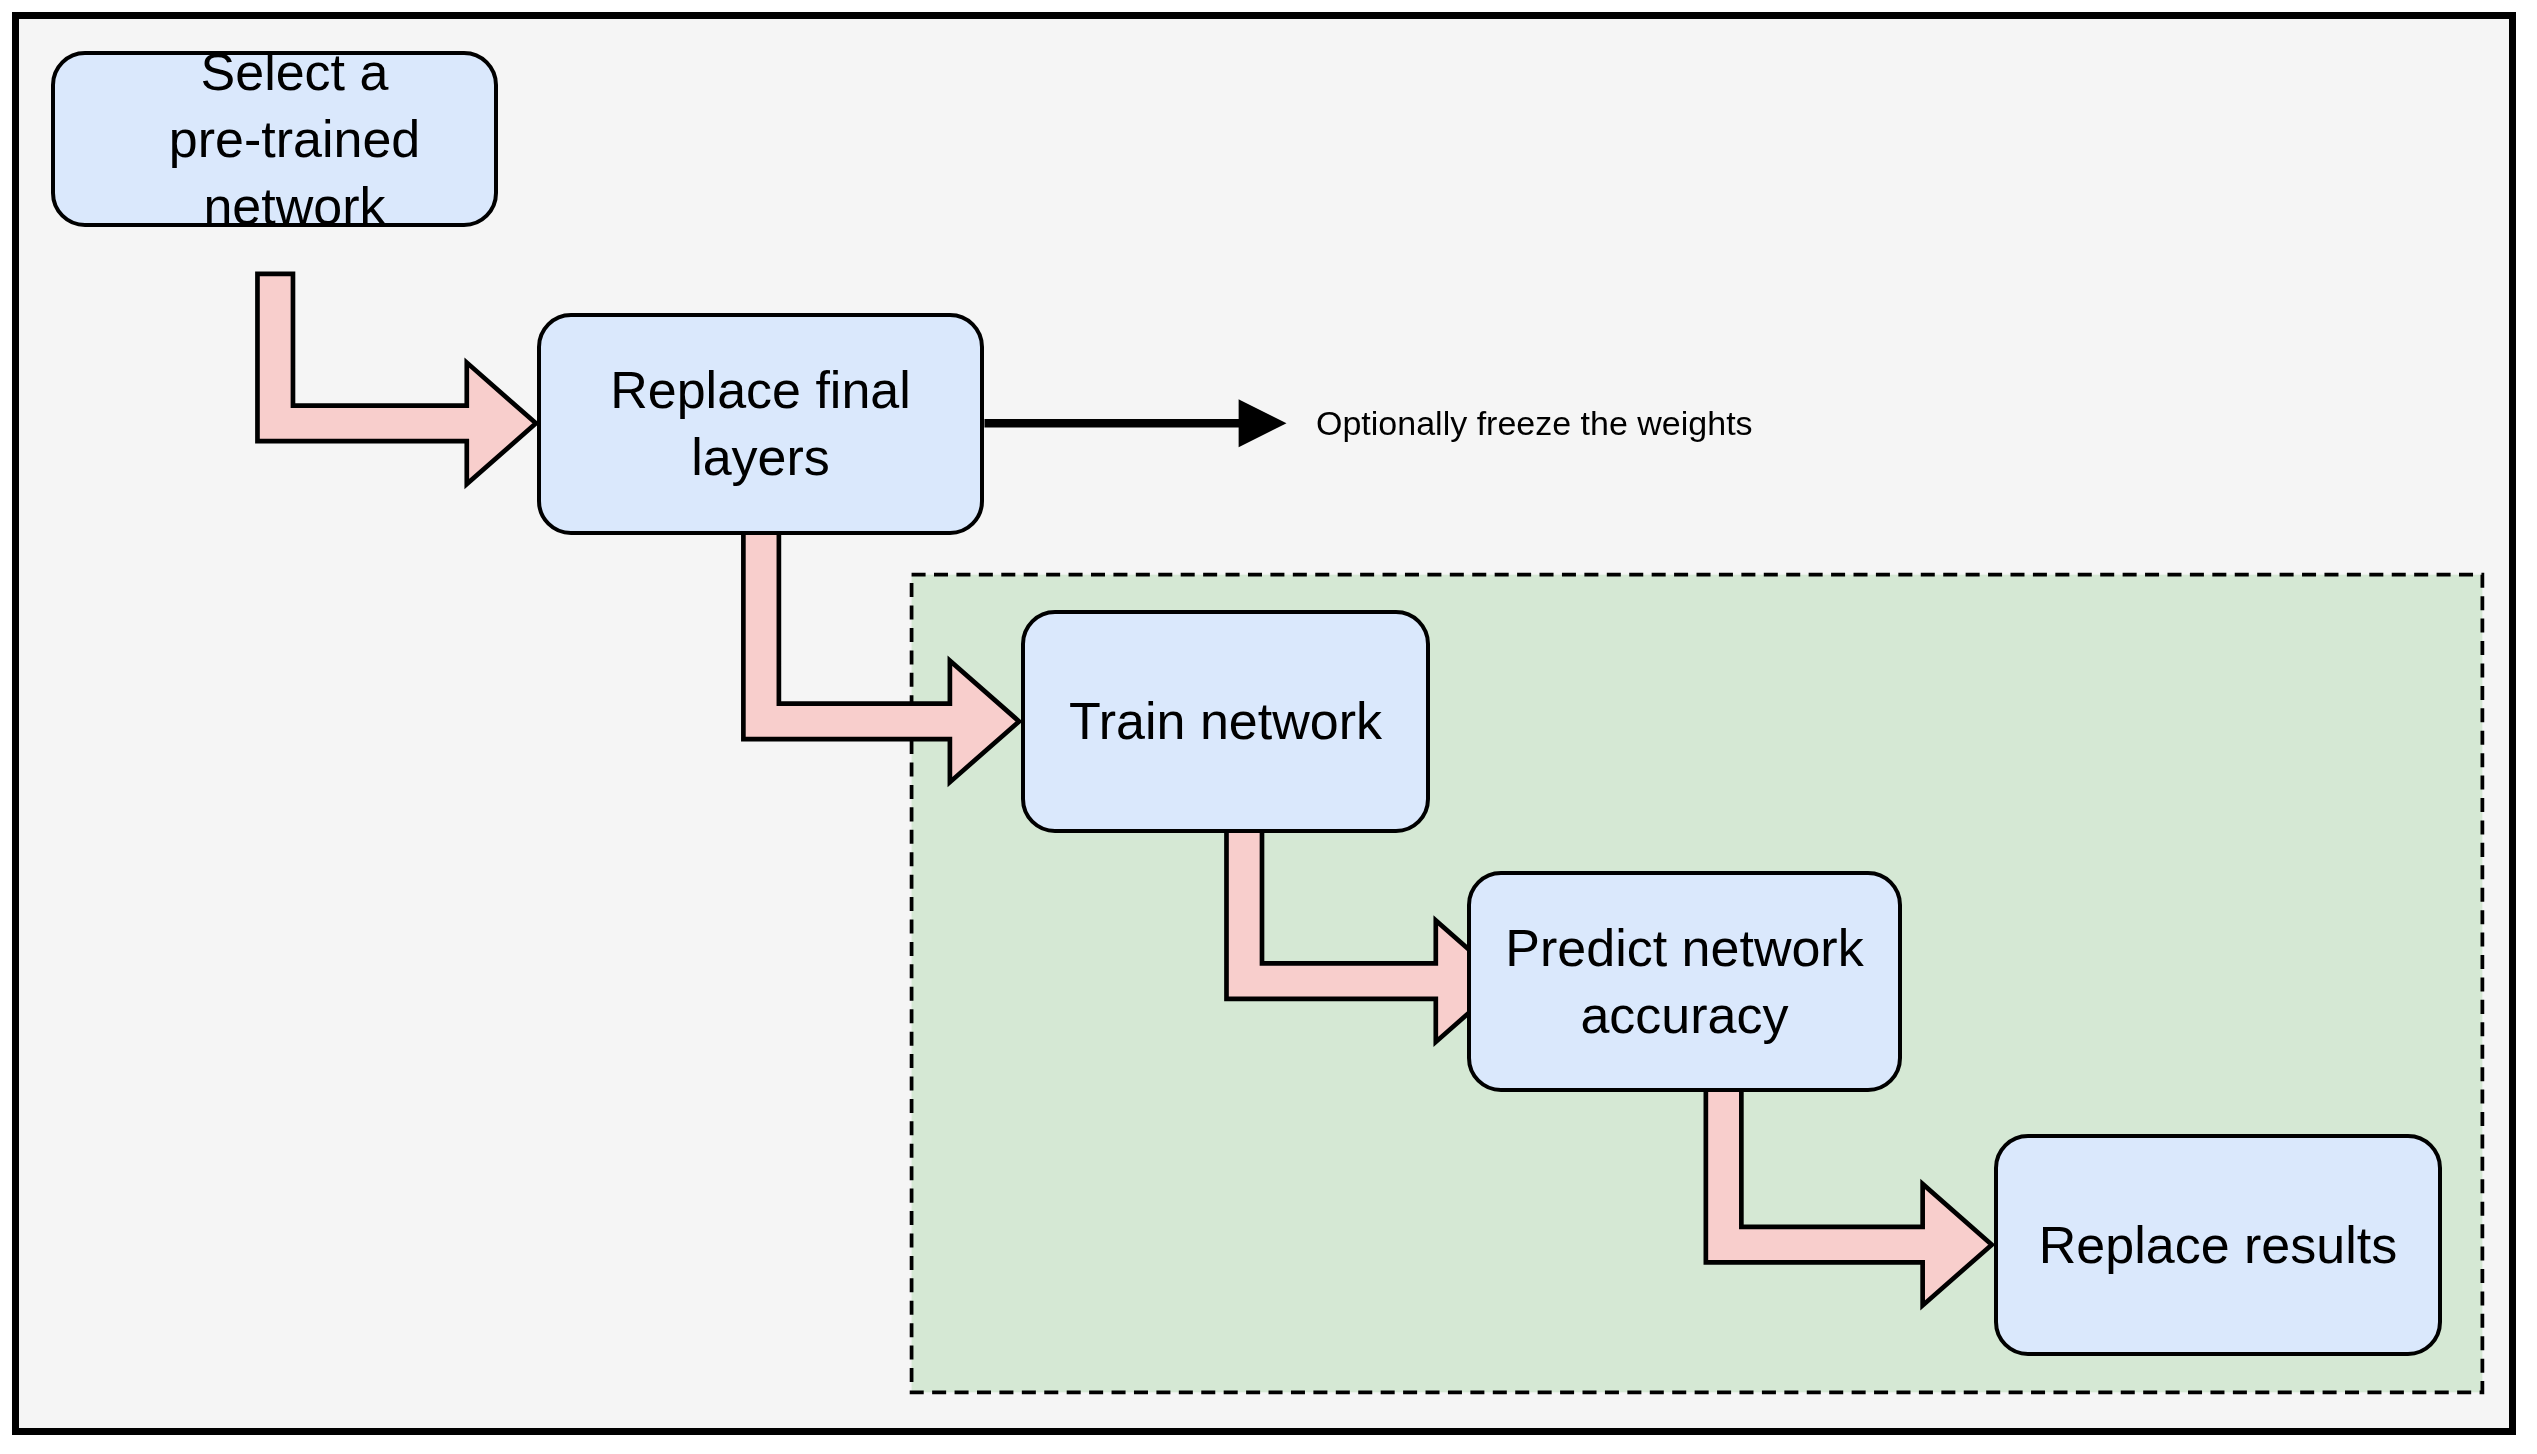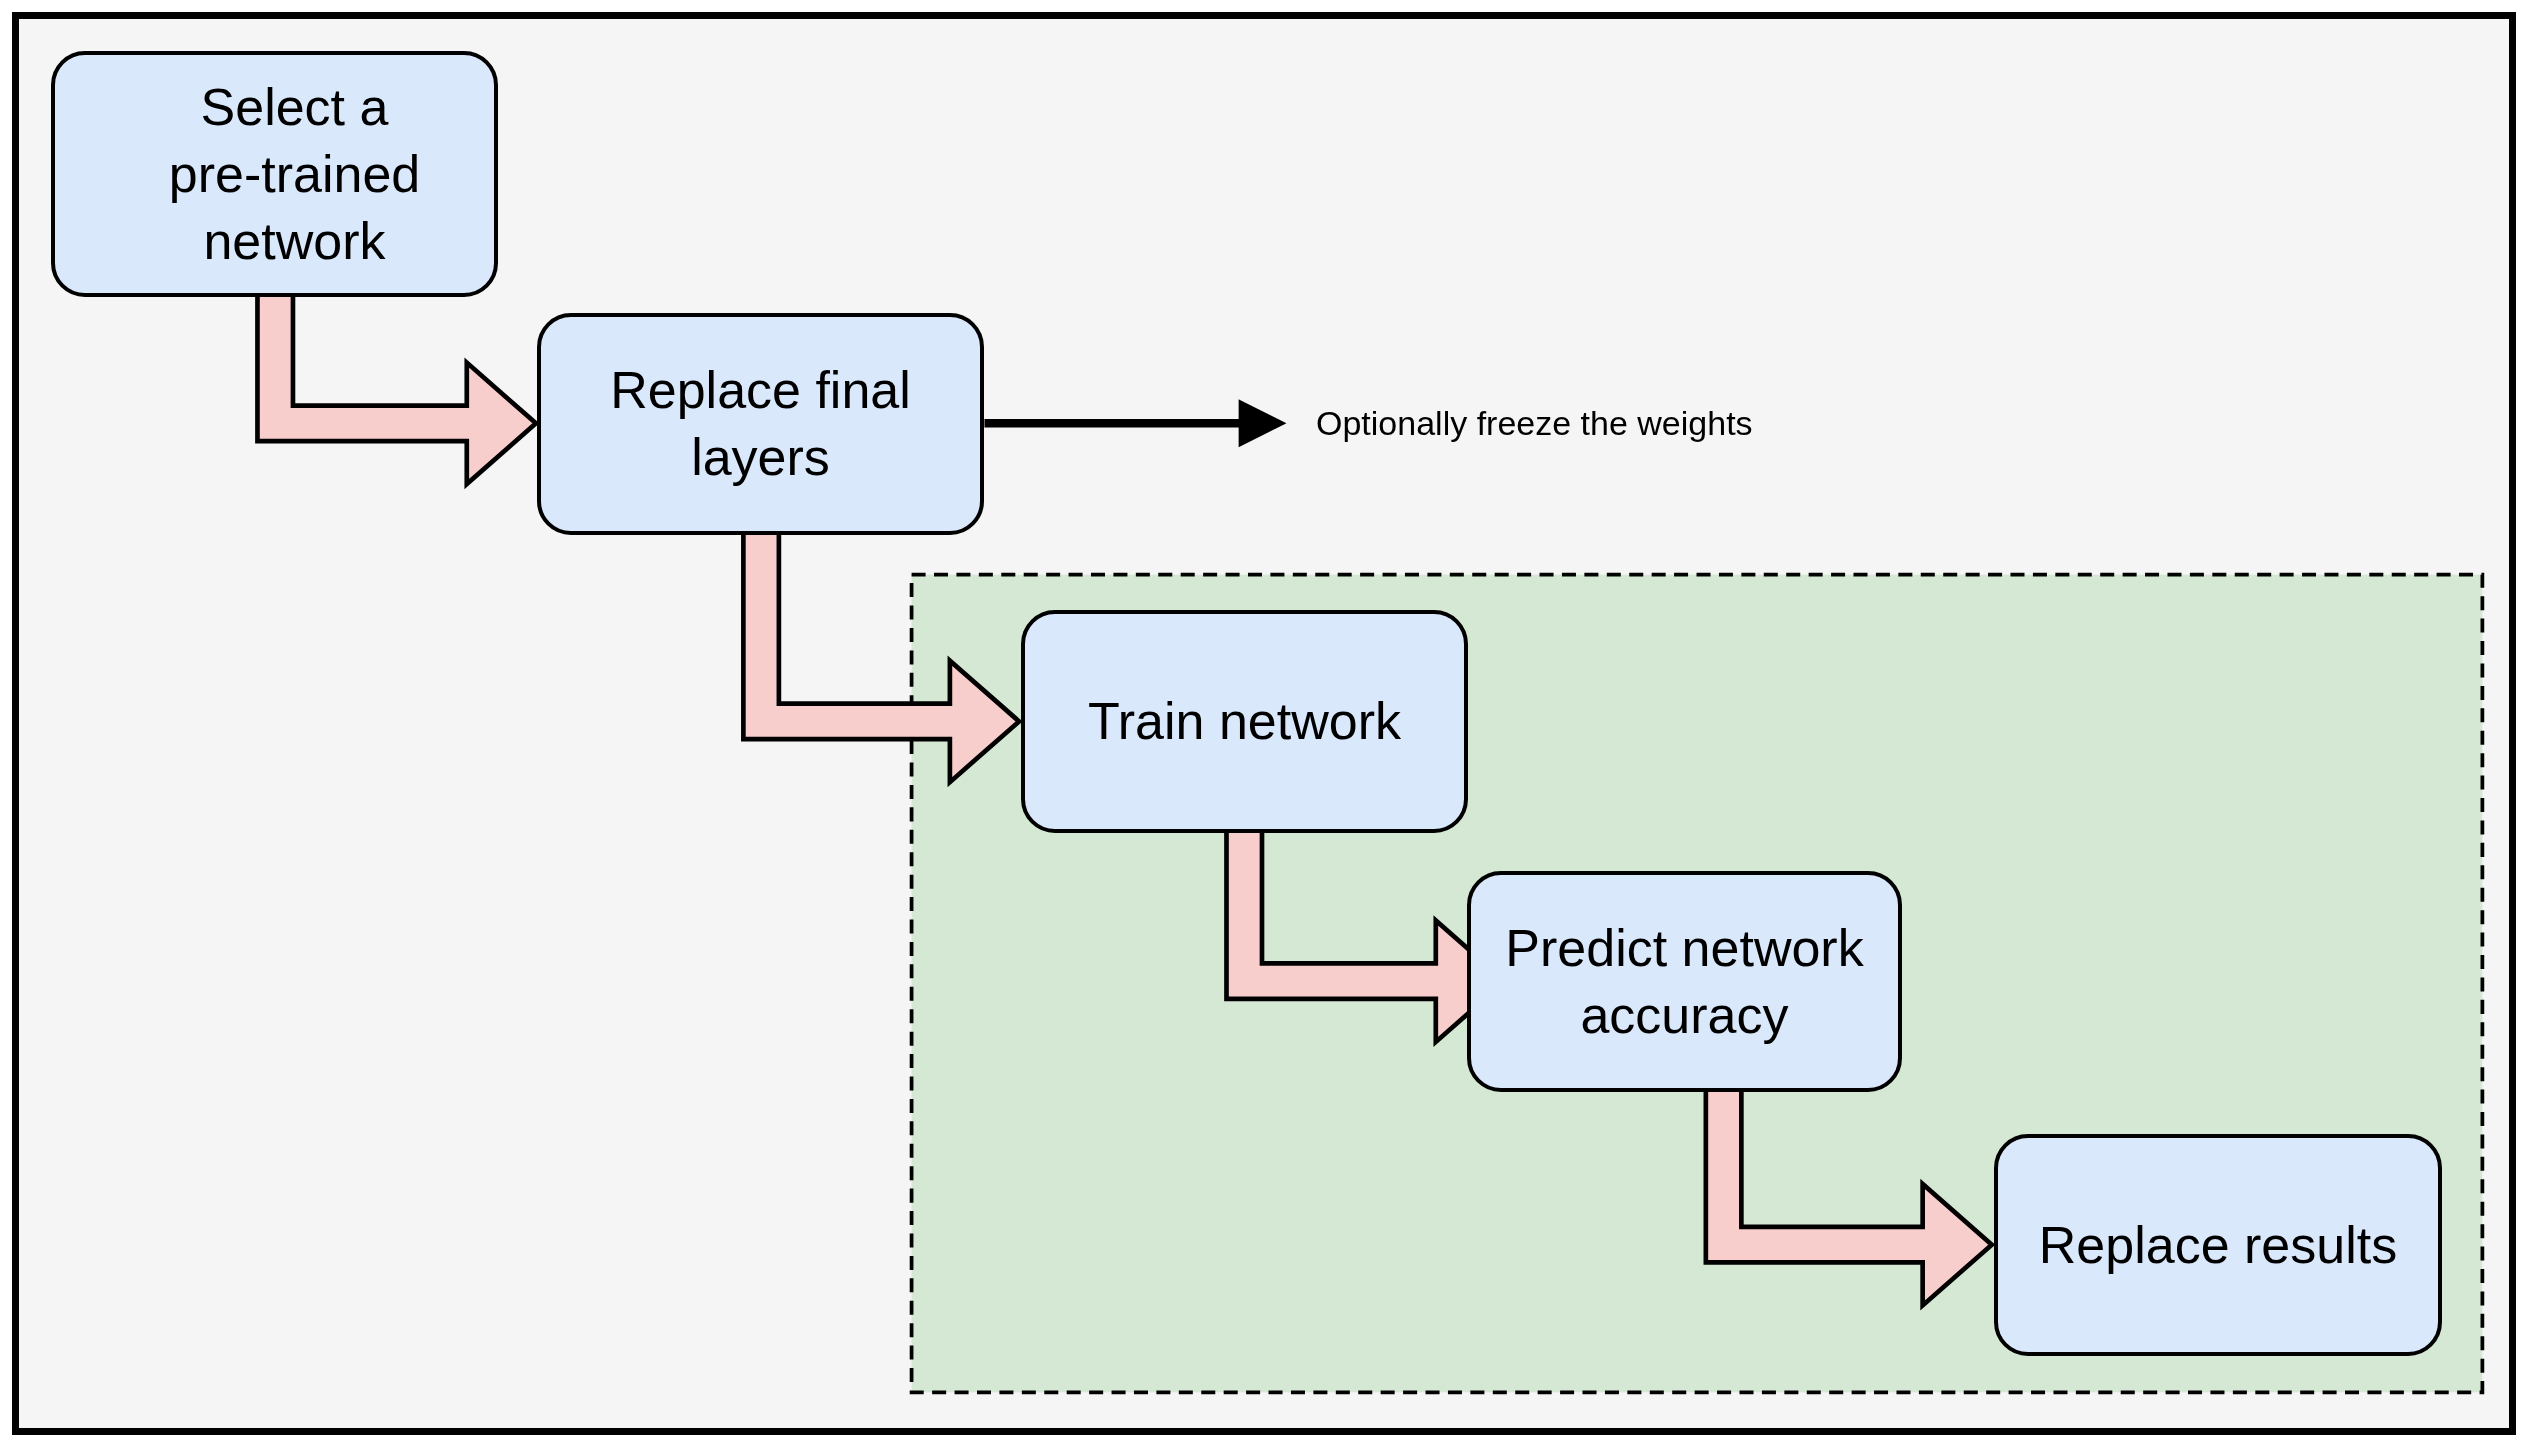--- a/index.html
+++ b/index.html
@@ -43,23 +43,23 @@
     display: flex;
     align-items: center;
     justify-content: center;
     text-align: center;
     font-size: 52px;
     line-height: 67px;
     color: #000000;
     white-space: pre-line;
     z-index: 2;
   }
-  .node-select  { left: 51px;   top: 51px;   width: 447px; height: 246px; padding-left: 40px; }
+  .node-select  { left: 51px;   top: 51px;   width: 447px; height: 176px; padding-left: 40px; }
   .node-replace { left: 537px;  top: 313px;  width: 447px; height: 222px; }
-  .node-train   { left: 1021px; top: 610px;  width: 447px; height: 223px; }
+  .node-train   { left: 1021px; top: 610px;  width: 409px; height: 223px; }
   .node-predict { left: 1467px; top: 871px;  width: 435px; height: 221px; }
   .node-deploy  { left: 1994px; top: 1134px; width: 448px; height: 222px; }
   .floating-text {
     position: absolute;
     font-size: 34px;
     line-height: 67px;
     color: #000000;
     white-space: nowrap;
     z-index: 2;
   }

